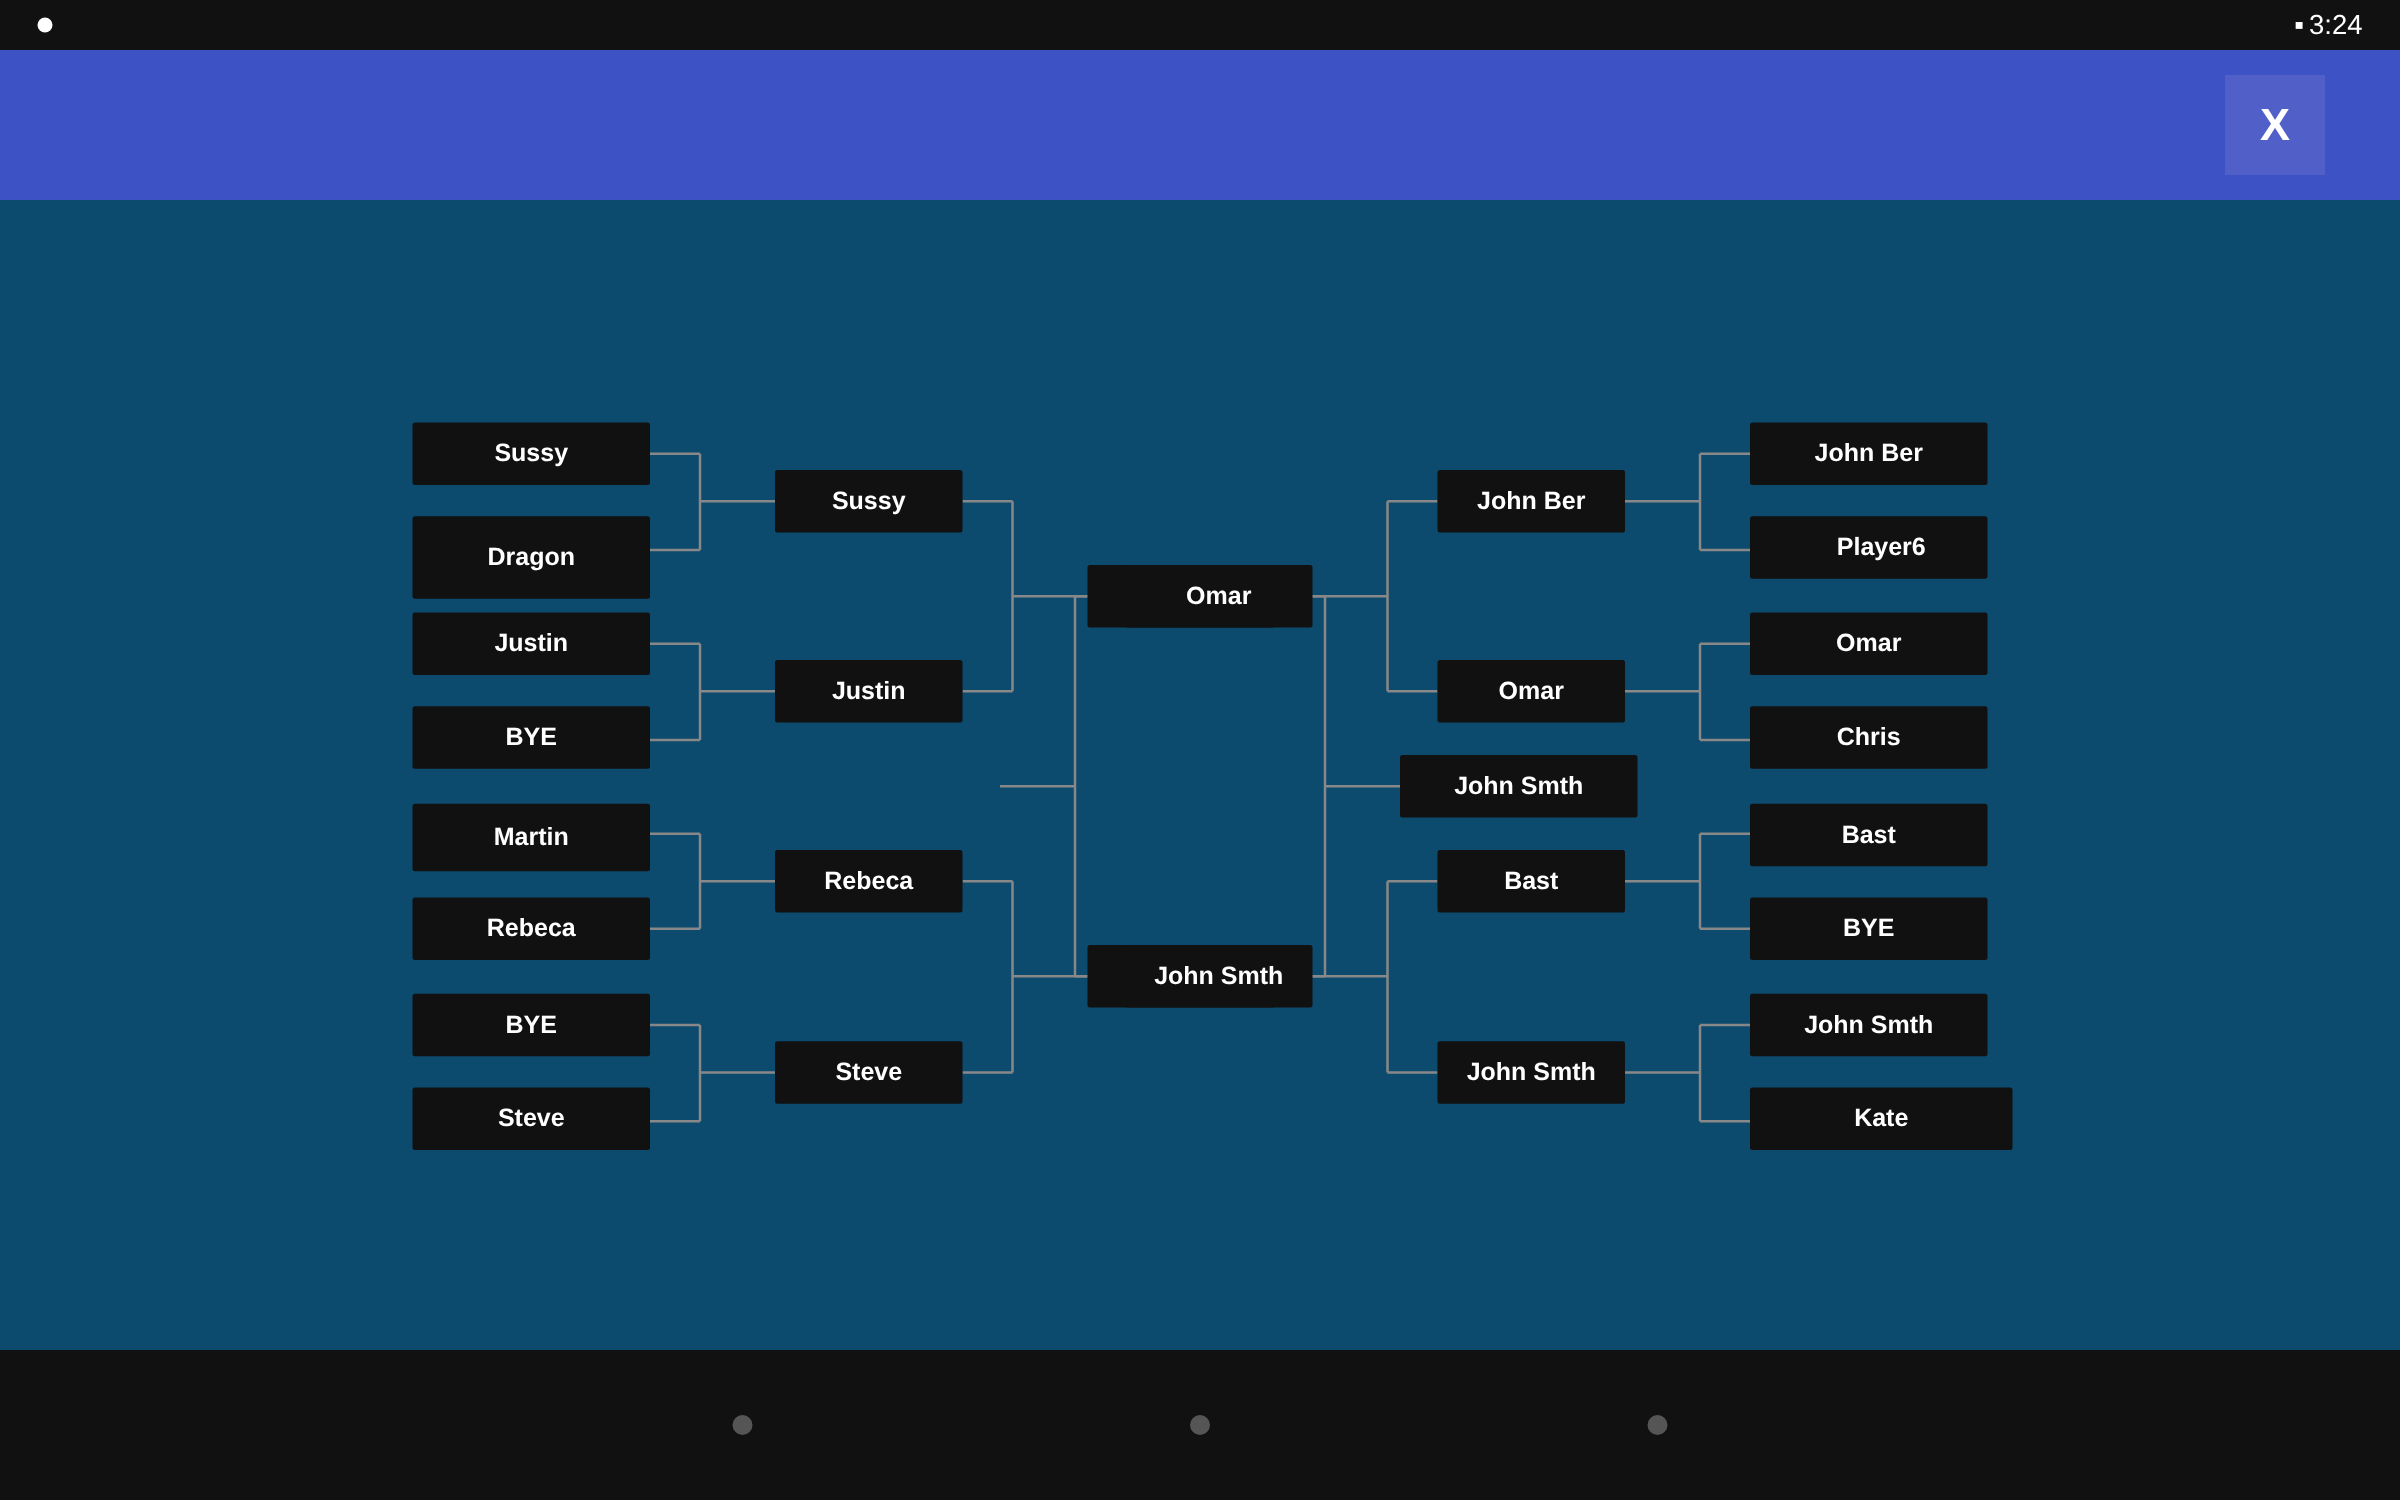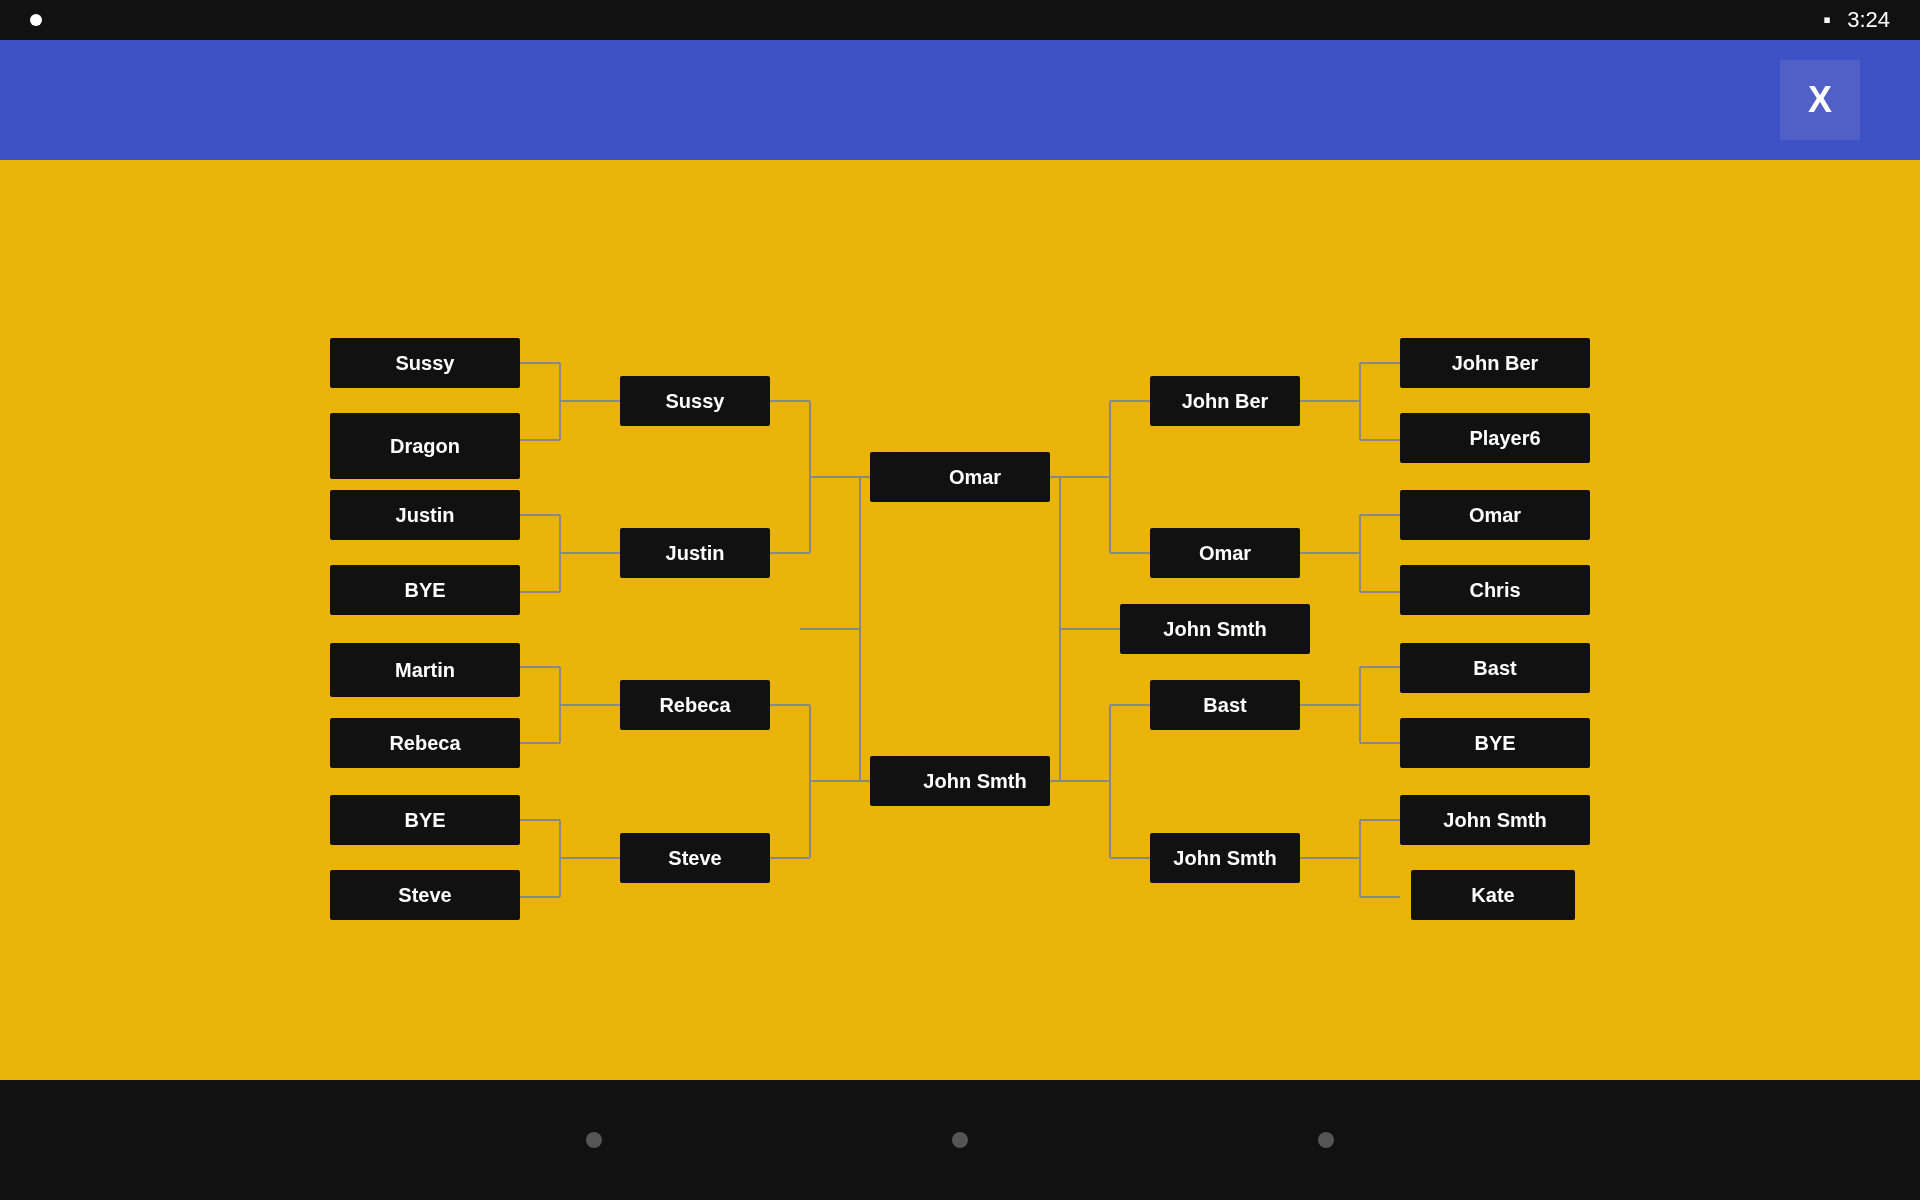--- a/index.html
+++ b/index.html
@@ -46,21 +46,21 @@
       align-items: center;
       justify-content: center;
       color: white;
       font-size: 36px;
       font-weight: bold;
       cursor: pointer;
     }
     .bracket-area {
       width: 1920px;
       height: 920px;
-      background: #eab308;
+      background: #0c4a6e;
       position: relative;
       margin: 0 auto;
       overflow: hidden;
     }
     .player-box {
       position: absolute;
       background: #111;
       color: white;
       font-size: 20px;
       font-weight: bold;
@@ -84,21 +84,21 @@
       background: #555;
       border-radius: 50%;
     }
   </style>
 </head>
 <body>
 
 <div class="status-bar">
   <div class="dot"></div>
   <span>▪</span>
-  <span style="margin-left:16px">3:24</span>
+  <span style="margin-left:4px">3:24</span>
 </div>
 
 <div class="header">
   <div class="close-btn">
     <span>X</span>
   </div>
 </div>
 
 <div class="bracket-area">
 
@@ -280,21 +280,21 @@
   </div>
 
   <div class="player-box" style="left:1400px;top:558px;width:190px;height:50px;">
     <span>BYE</span>
   </div>
 
   <div class="player-box" style="left:1400px;top:635px;width:190px;height:50px;">
     <span>John Smth</span>
   </div>
 
-  <div class="player-box" style="left:1400px;top:710px;width:164px;height:50px;margin-left:11px;">
+  <div class="player-box" style="left:1400px;top:710px;width:210px;height:50px;">
     <span>Kate</span>
   </div>
 
 </div>
 
 <div class="bottom-bar">
   <div class="nav-dot"></div>
   <div class="nav-dot"></div>
   <div class="nav-dot"></div>
 </div>

